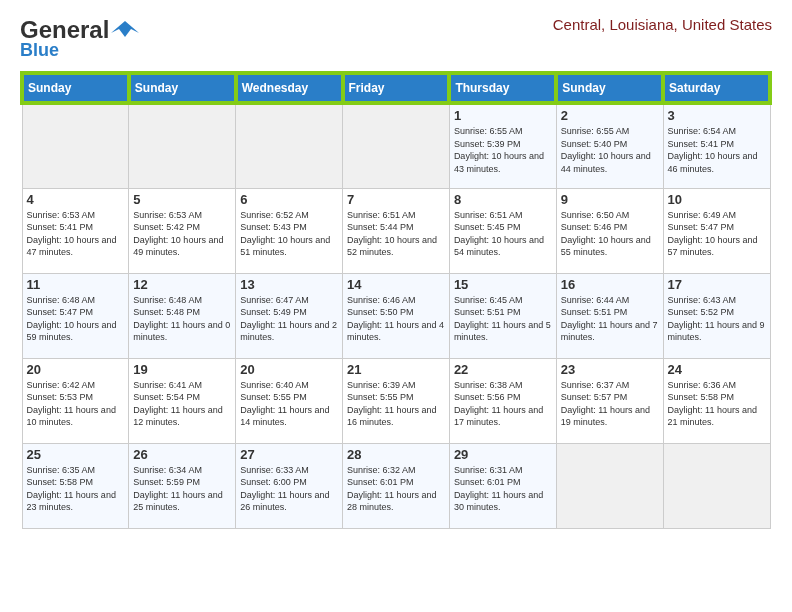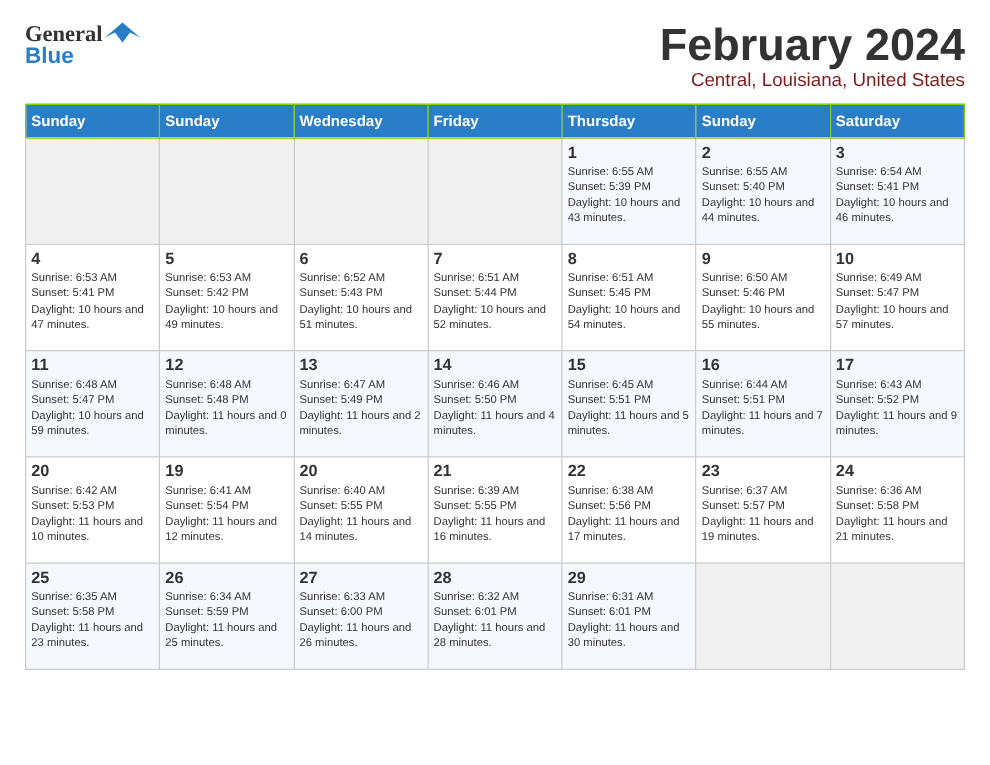--- a/index.html
+++ b/index.html
@@ -43,21 +43,21 @@
       border-collapse: collapse;
       table-layout: fixed;
     }
     thead tr th {
       background-color: #2a7ec8;
       color: #fff;
       font-size: 12px;
       font-weight: bold;
       padding: 6px 4px;
       text-align: left;
-      border: 1px solid #84cc16;
+      border: 4px solid #84cc16;
     }
     tbody tr td {
       vertical-align: top;
       border: 1px solid #ccc;
       padding: 3px 4px;
       font-size: 9.5px;
       color: #333;
       height: 85px;
     }
     .day-number {
@@ -81,29 +81,28 @@
     .empty-cell {
       background-color: #f0f0f0 !important;
     }
   </style>
 </head>
 <body>
 
 <div class="header-area">
   <div class="logo">
     <div class="logo-row">
-      <span style="font-size:18px;font-weight:bold;color:#333;font-family:Liberation Serif, serif;">General</span>
+      <span style="font-size:24px;font-weight:bold;color:#333;">General</span>
       <svg width="28" height="22" viewBox="0 0 28 22" style="margin-left:2px;">
         <polygon points="14,2 28,14 20,10 14,18 8,10 0,14" fill="#2a7ec8"></polygon>
       </svg>
     </div>
     <span style="font-size:18px;font-weight:bold;color:#2a7ec8;margin-top:-4px;">Blue</span>
   </div>
   <div class="title-area">
-    <div class="calendar-title">February 2024</div>
     <div class="calendar-subtitle">Central, Louisiana, United States</div>
   </div>
 </div>
 
 <table>
   <thead>
     <tr>
     <th>Sunday</th>
         <th>Sunday</th>
         <th>Wednesday</th>

